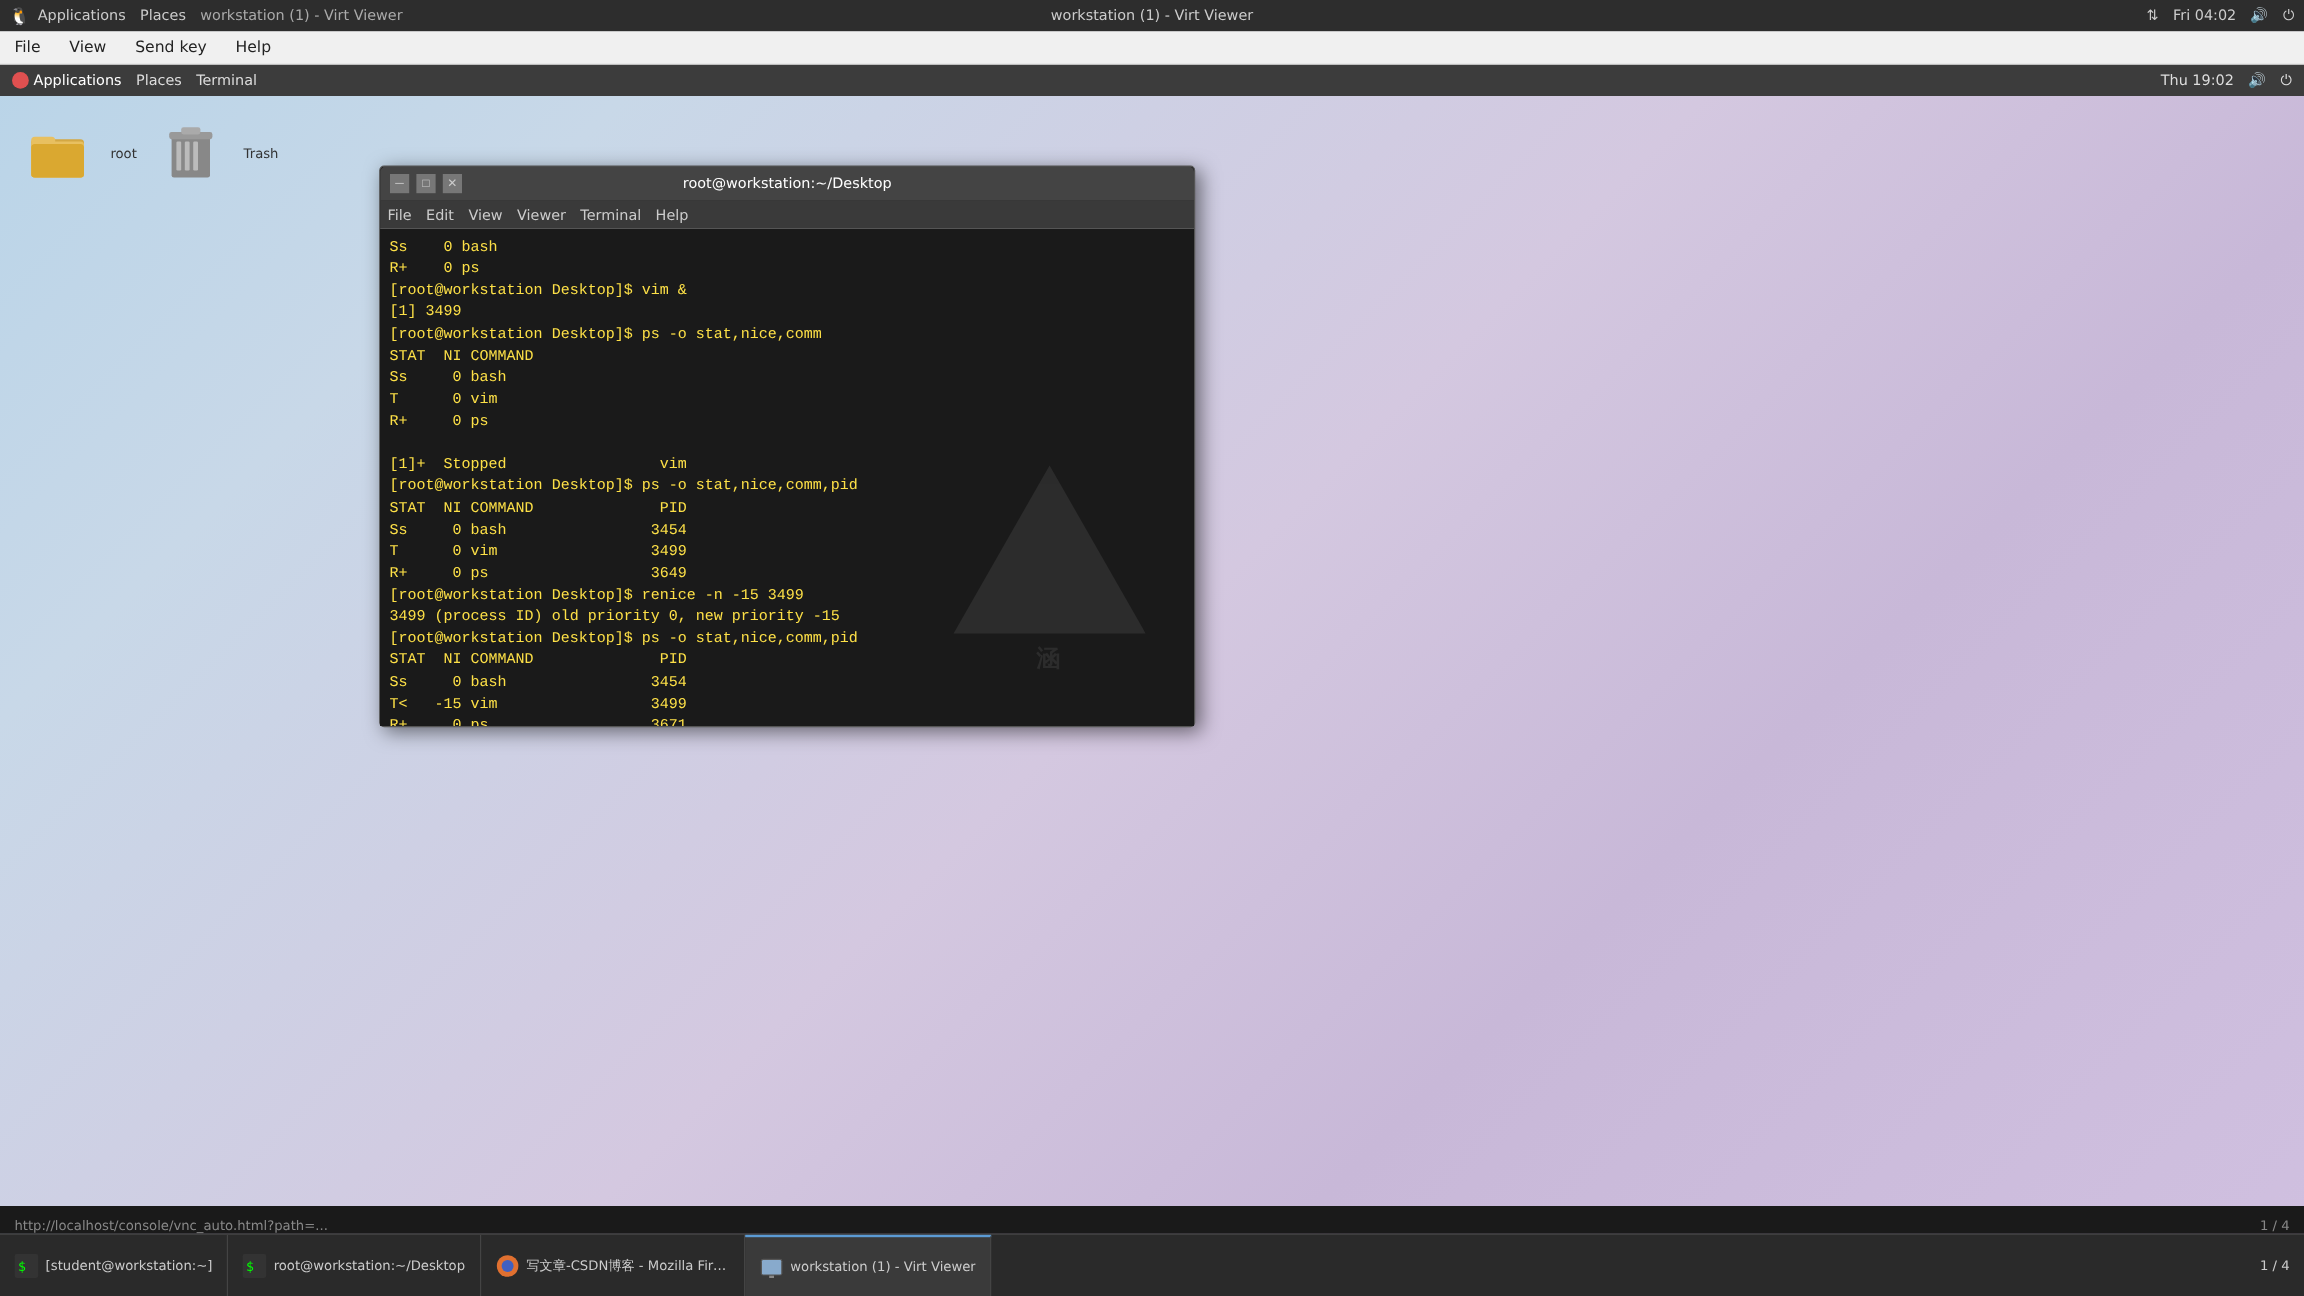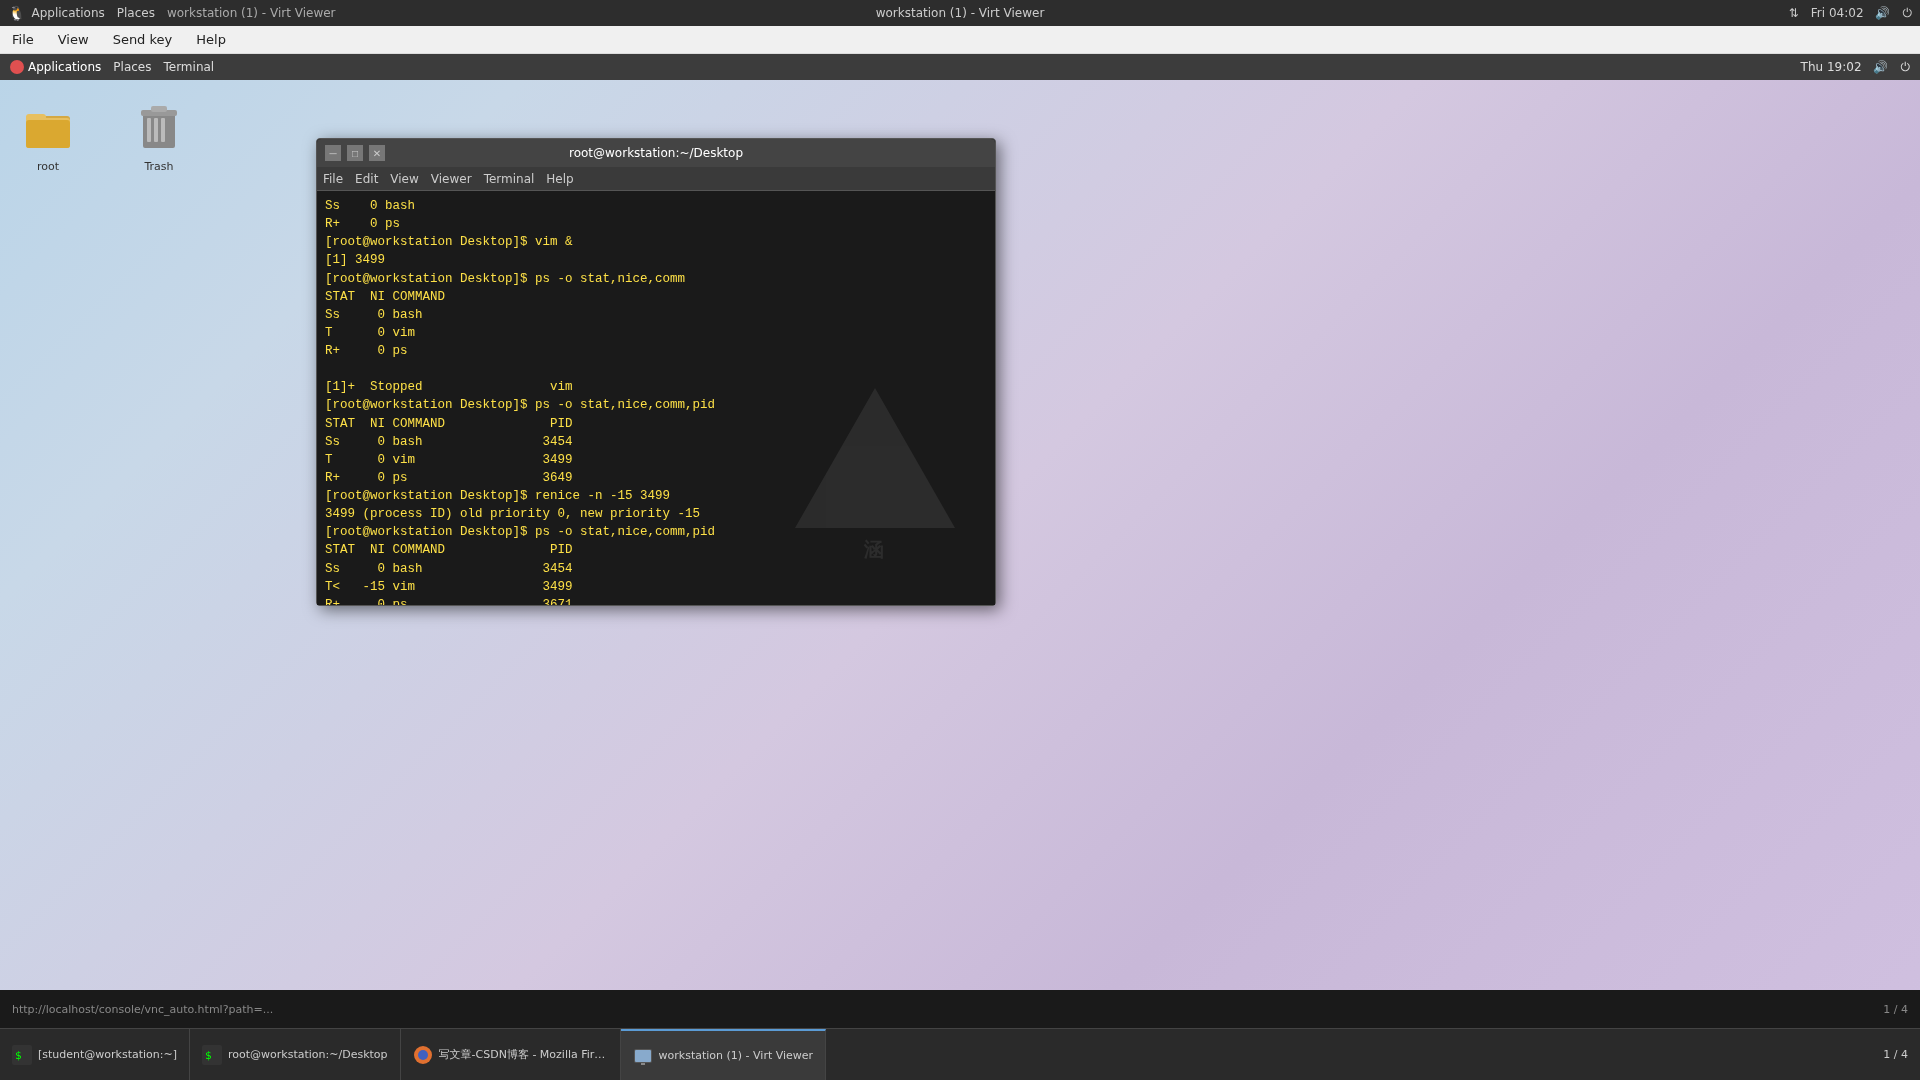--- a/index.html
+++ b/index.html
@@ -88,23 +88,23 @@
       position: absolute;
       top: 80px; left: 0; right: 0;
       bottom: 52px;
       overflow: hidden;
     }
 
     
     .desktop-icon {
       position: absolute;
       display: flex;
-      flex-direction: column;
-      align-items: center;
-      gap: 8px;
+      flex-direction: row;
+      align-items: center;
+      gap: 20px;
       cursor: pointer;
       padding: 4px;
     }
     .desktop-icon .icon-img {
       width: 48px; height: 48px;
       display: flex;
       align-items: center;
       justify-content: center;
     }
     .desktop-icon .icon-label {
@@ -438,16 +438,16 @@
         </svg>
       </div>
       <span class="taskbar-item-label">workstation (1) - Virt Viewer</span>
     </div>
   </div>
   <div class="taskbar-right">
     <span>1 / 4</span>
   </div>
 </div>
 
-<div style="position:absolute; bottom:52px; left:0; right:0; height:38px; background:#1a1a1a; display:flex; align-items:center; justify-content:space-between; padding:0 12px; z-index:50;">
+<div style="position:absolute; bottom:52px; left:0; right:0; height:23px; background:#1a1a1a; display:flex; align-items:flex-end; justify-content:space-between; padding:0 12px; z-index:50;">
   <span style="color:#888; font-size:11px;">http://localhost/console/vnc_auto.html?path=...</span>
   <span style="color:#888; font-size:11px;">1 / 4</span>
 </div>
 
 </body></html>

